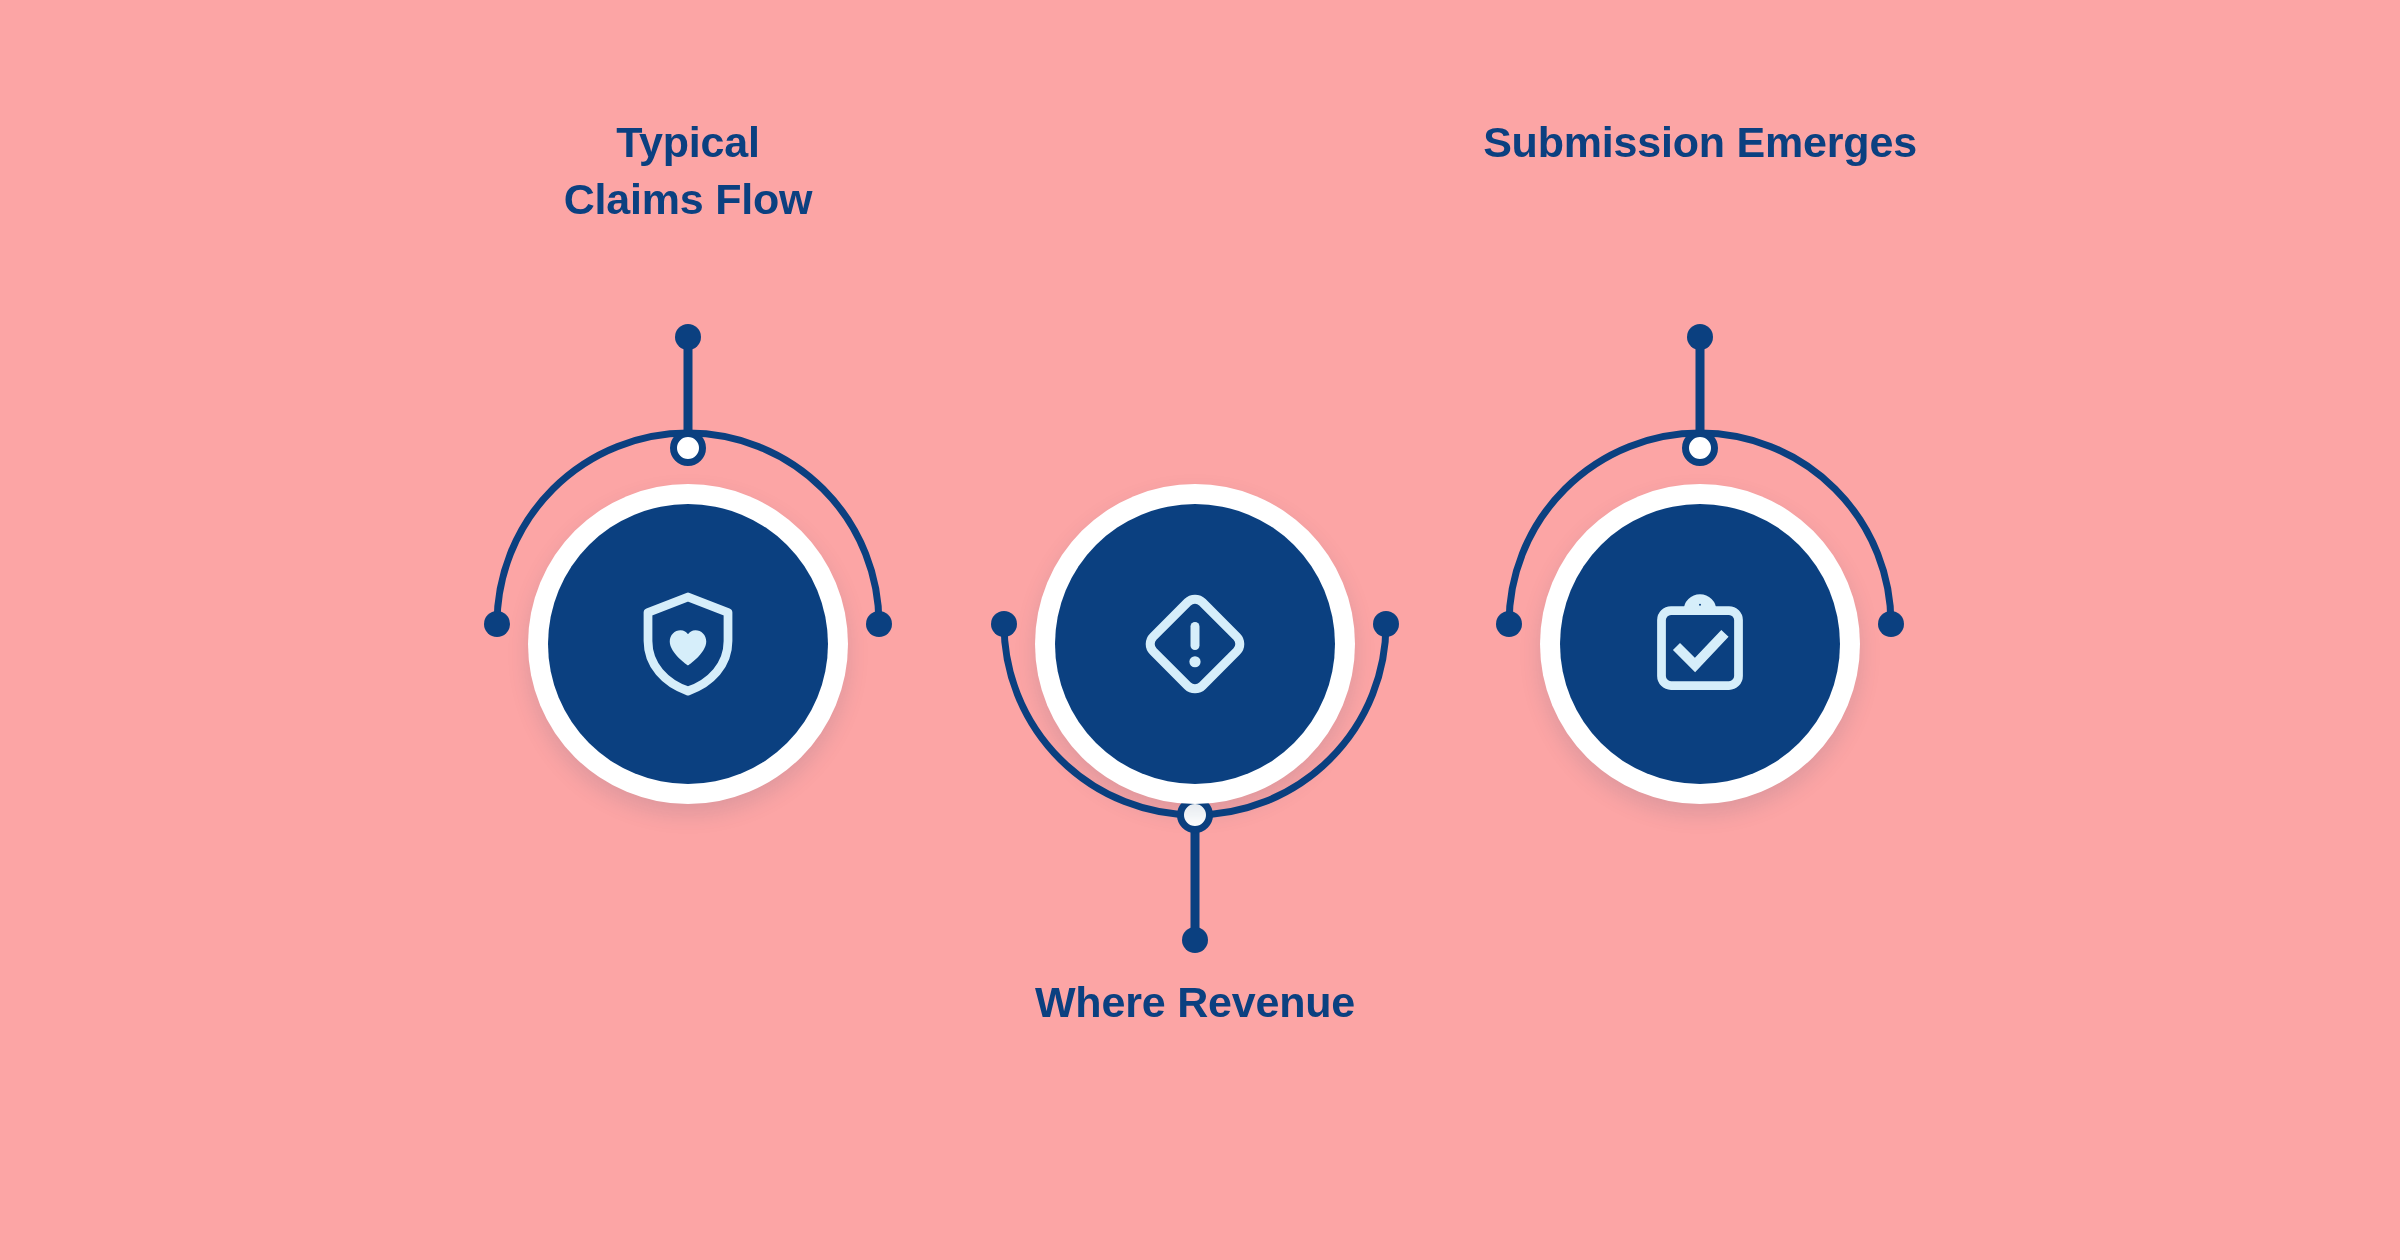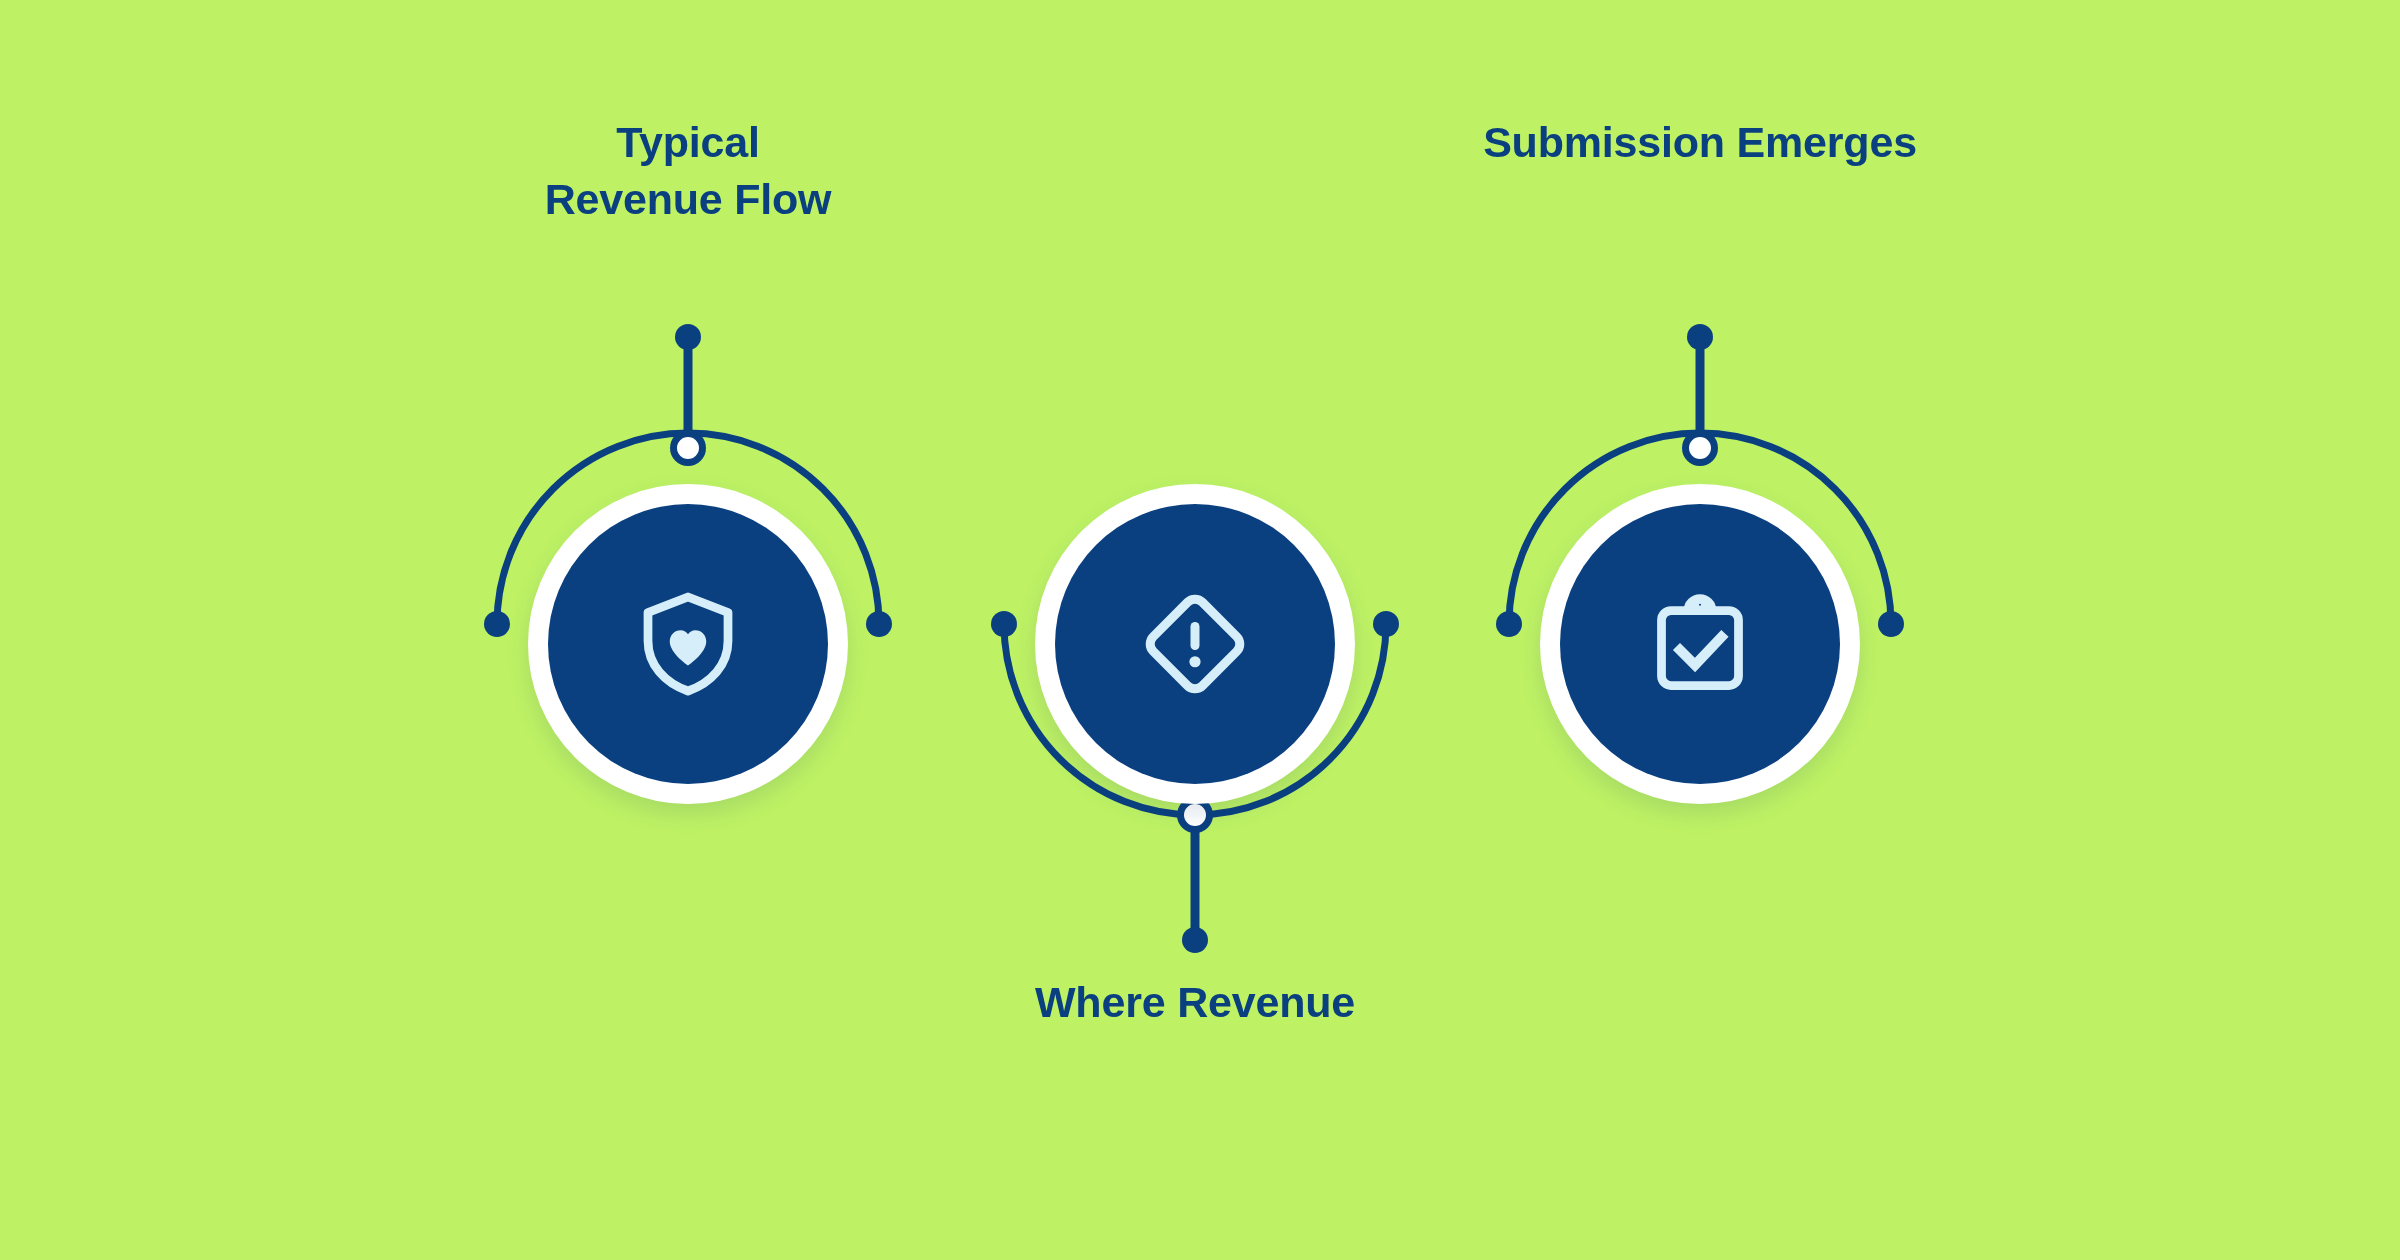--- a/index.html
+++ b/index.html
@@ -79,21 +79,21 @@
   .title-top {
     top: -530px;
   }
   .title-bottom {
     top: 330px;
   }
 </style>
 </head>
 <body style="background: rgb(227, 245, 251);">
 
-<div id="stage" style="background: #bef264;">
+<div id="stage" style="background: #fca5a5;">
 
   <div class="node" id="node-0" style="left: 688px; top: 644px;">
 
     <svg class="connector" viewBox="-260 -360 520 720" aria-hidden="true">
       <path d="M -191 -20 A 191 191 0 0 1 191 -20" fill="none" stroke="#0b4080" stroke-width="7" stroke-linecap="round"></path>
       <circle cx="-191" cy="-20" r="13" fill="#0b4080"></circle>
       <circle cx="191" cy="-20" r="13" fill="#0b4080"></circle>
       <line x1="0" y1="-196" x2="0" y2="-307" stroke="#0b4080" stroke-width="9" stroke-linecap="round"></line>
       <circle cx="0" cy="-307" r="13" fill="#0b4080"></circle>
       <circle cx="0" cy="-196" r="14.5" fill="#ffffff" stroke="#0b4080" stroke-width="7"></circle>
@@ -103,21 +103,21 @@
       <div class="medallion-inner">
         <svg class="node-icon" viewBox="0 0 24 24" fill="none" aria-hidden="true">
           <path d="M12 2.6 L20 5.7 V11.4 C20 16.2 16.6 19.8 12 21.4 C7.4 19.8 4 16.2 4 11.4 V5.7 Z" stroke="#d6eefa" stroke-width="1.75" stroke-linejoin="round" fill="none"></path>
           <path d="M12 16.3 C12 16.3 8.35 13.85 8.35 11.5 C8.35 10.2 9.35 9.25 10.5 9.25 C11.2 9.25 11.72 9.6 12 10.05 C12.28 9.6 12.8 9.25 13.5 9.25 C14.65 9.25 15.65 10.2 15.65 11.5 C15.65 13.85 12 16.3 12 16.3 Z" fill="#d6eefa"></path>
         </svg>
       </div>
     </div>
 
     <div class="node-title title-top">
       <div>Typical</div>
-      <div>Revenue Flow</div>
+      <div>Claims Flow</div>
     </div>
   </div>
 
   <div class="node" id="node-1" style="left: 1195px; top: 644px;">
 
     <svg class="connector" viewBox="-260 -360 520 720" aria-hidden="true">
       <path d="M -191 -20 A 191 191 0 0 0 191 -20" fill="none" stroke="#0b4080" stroke-width="7" stroke-linecap="round"></path>
       <circle cx="-191" cy="-20" r="13" fill="#0b4080"></circle>
       <circle cx="191" cy="-20" r="13" fill="#0b4080"></circle>
       <line x1="0" y1="171" x2="0" y2="296" stroke="#0b4080" stroke-width="9" stroke-linecap="round"></line>

